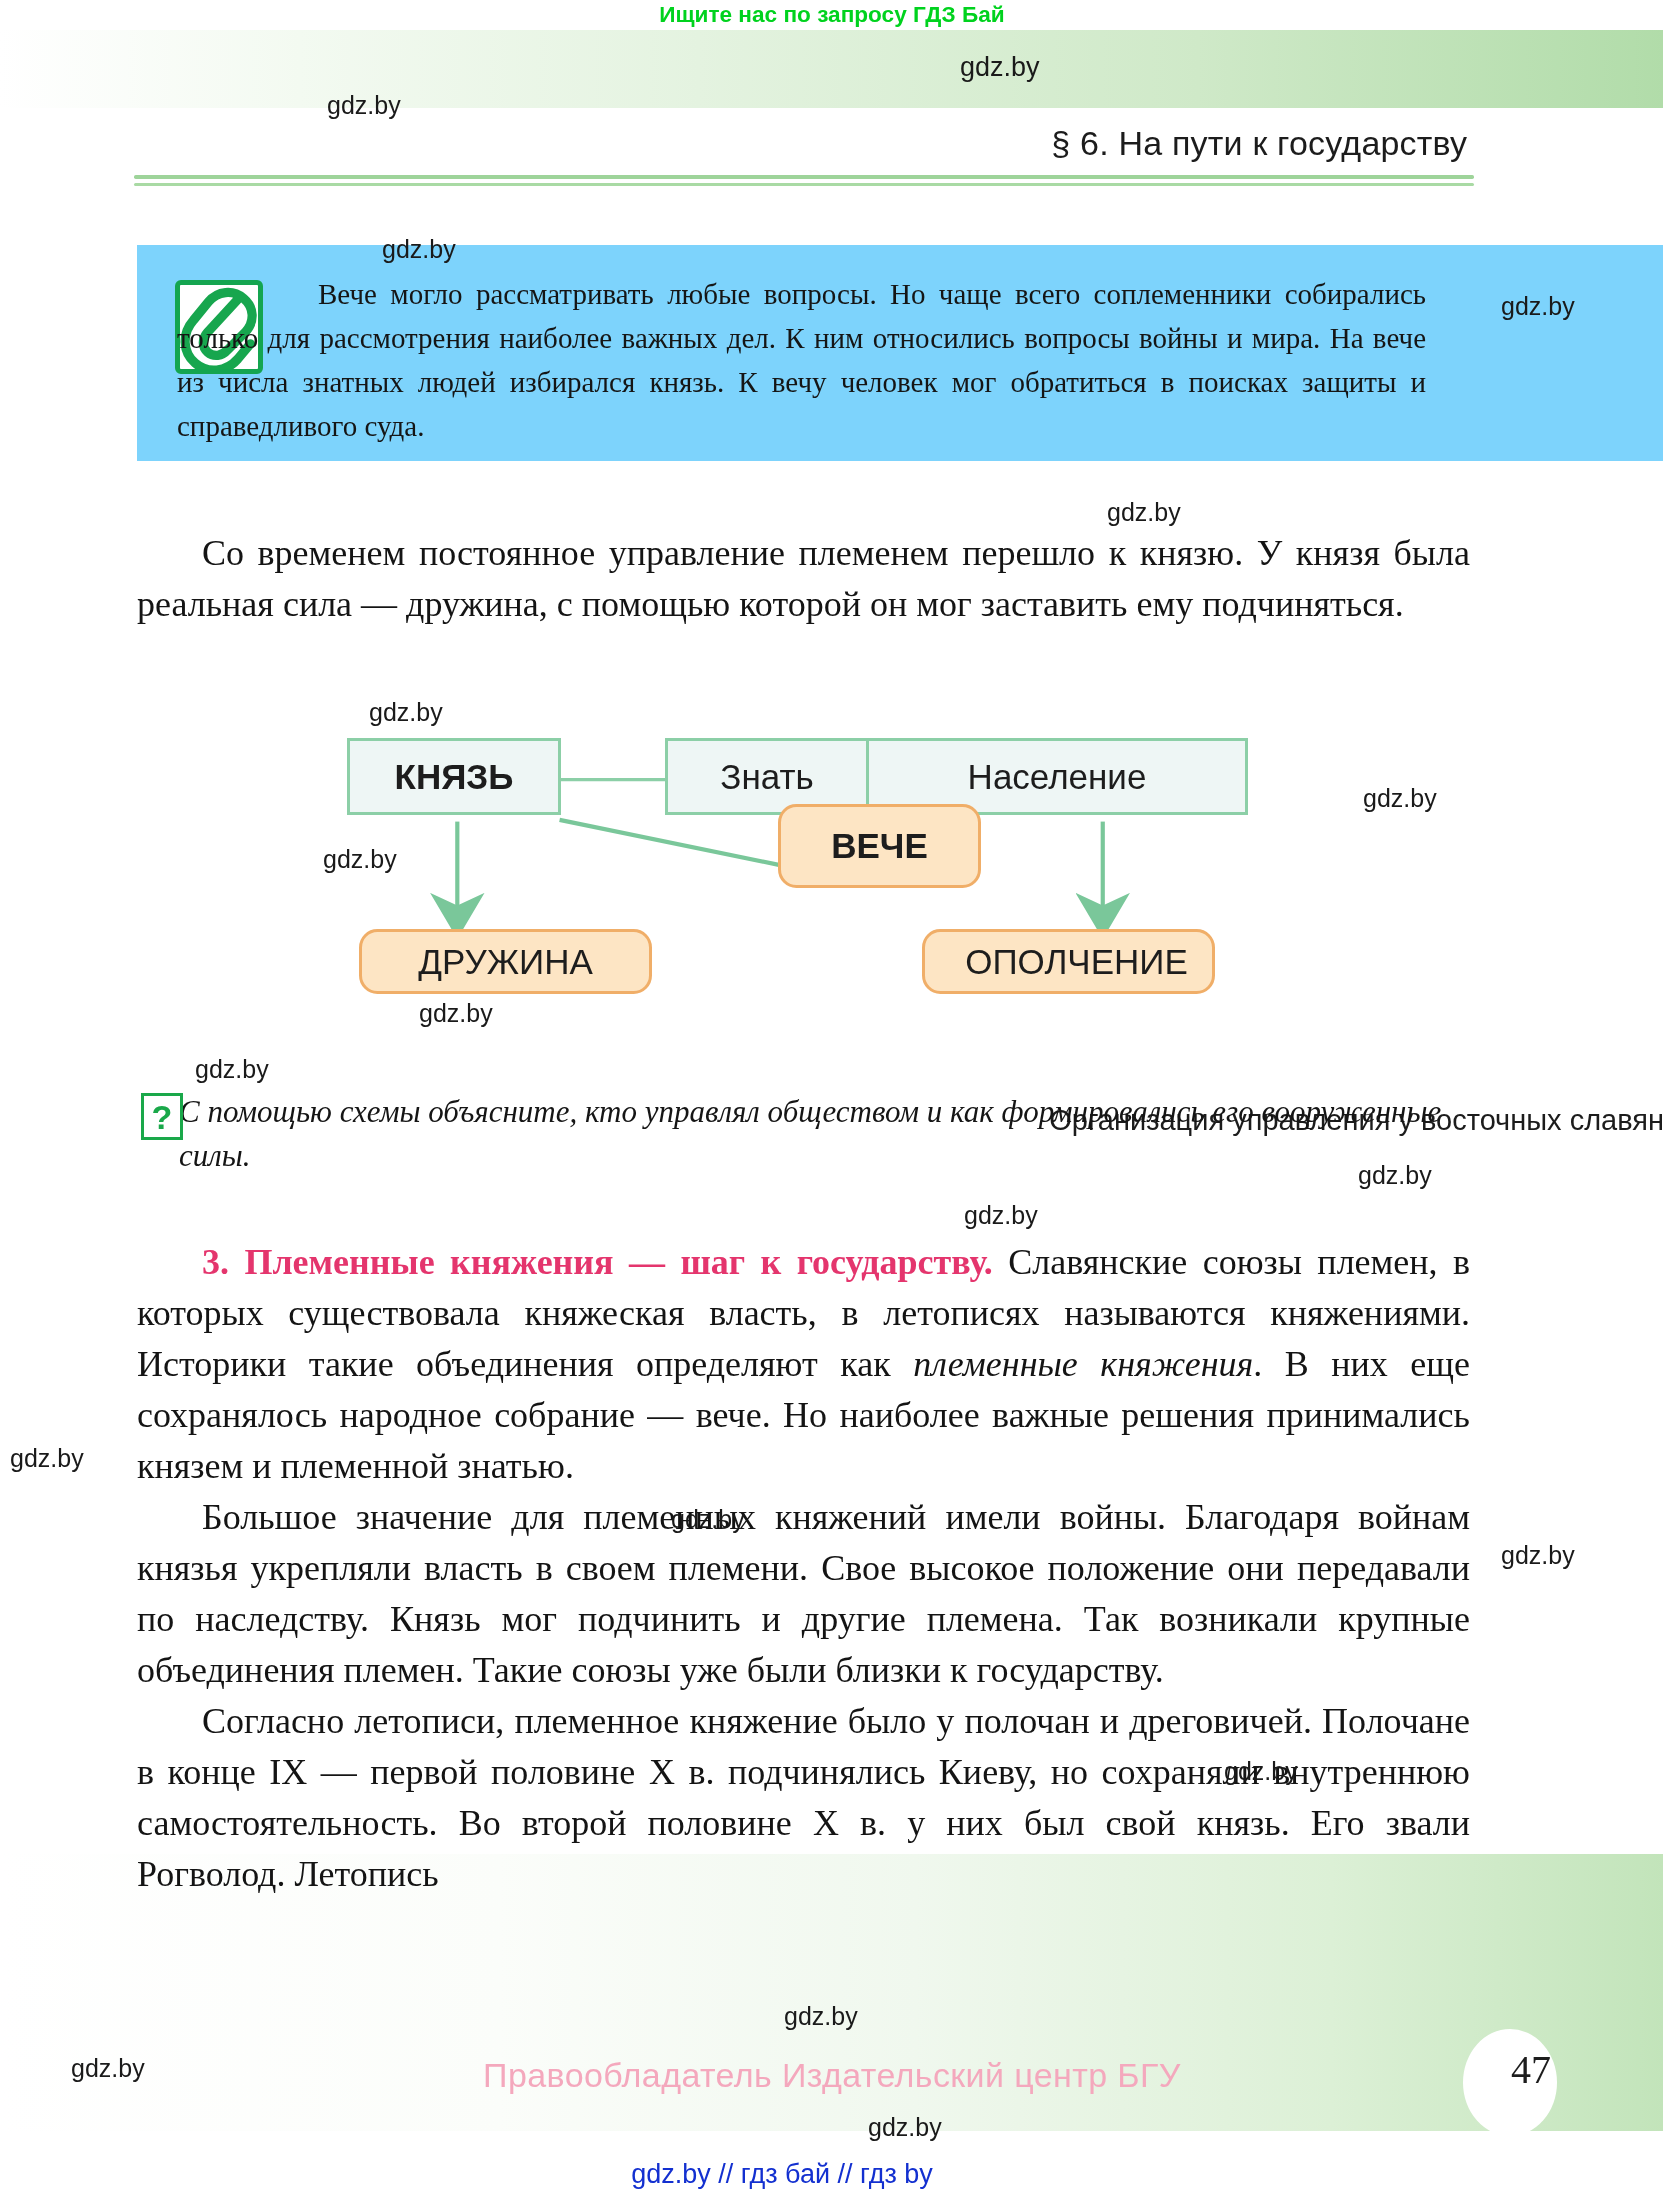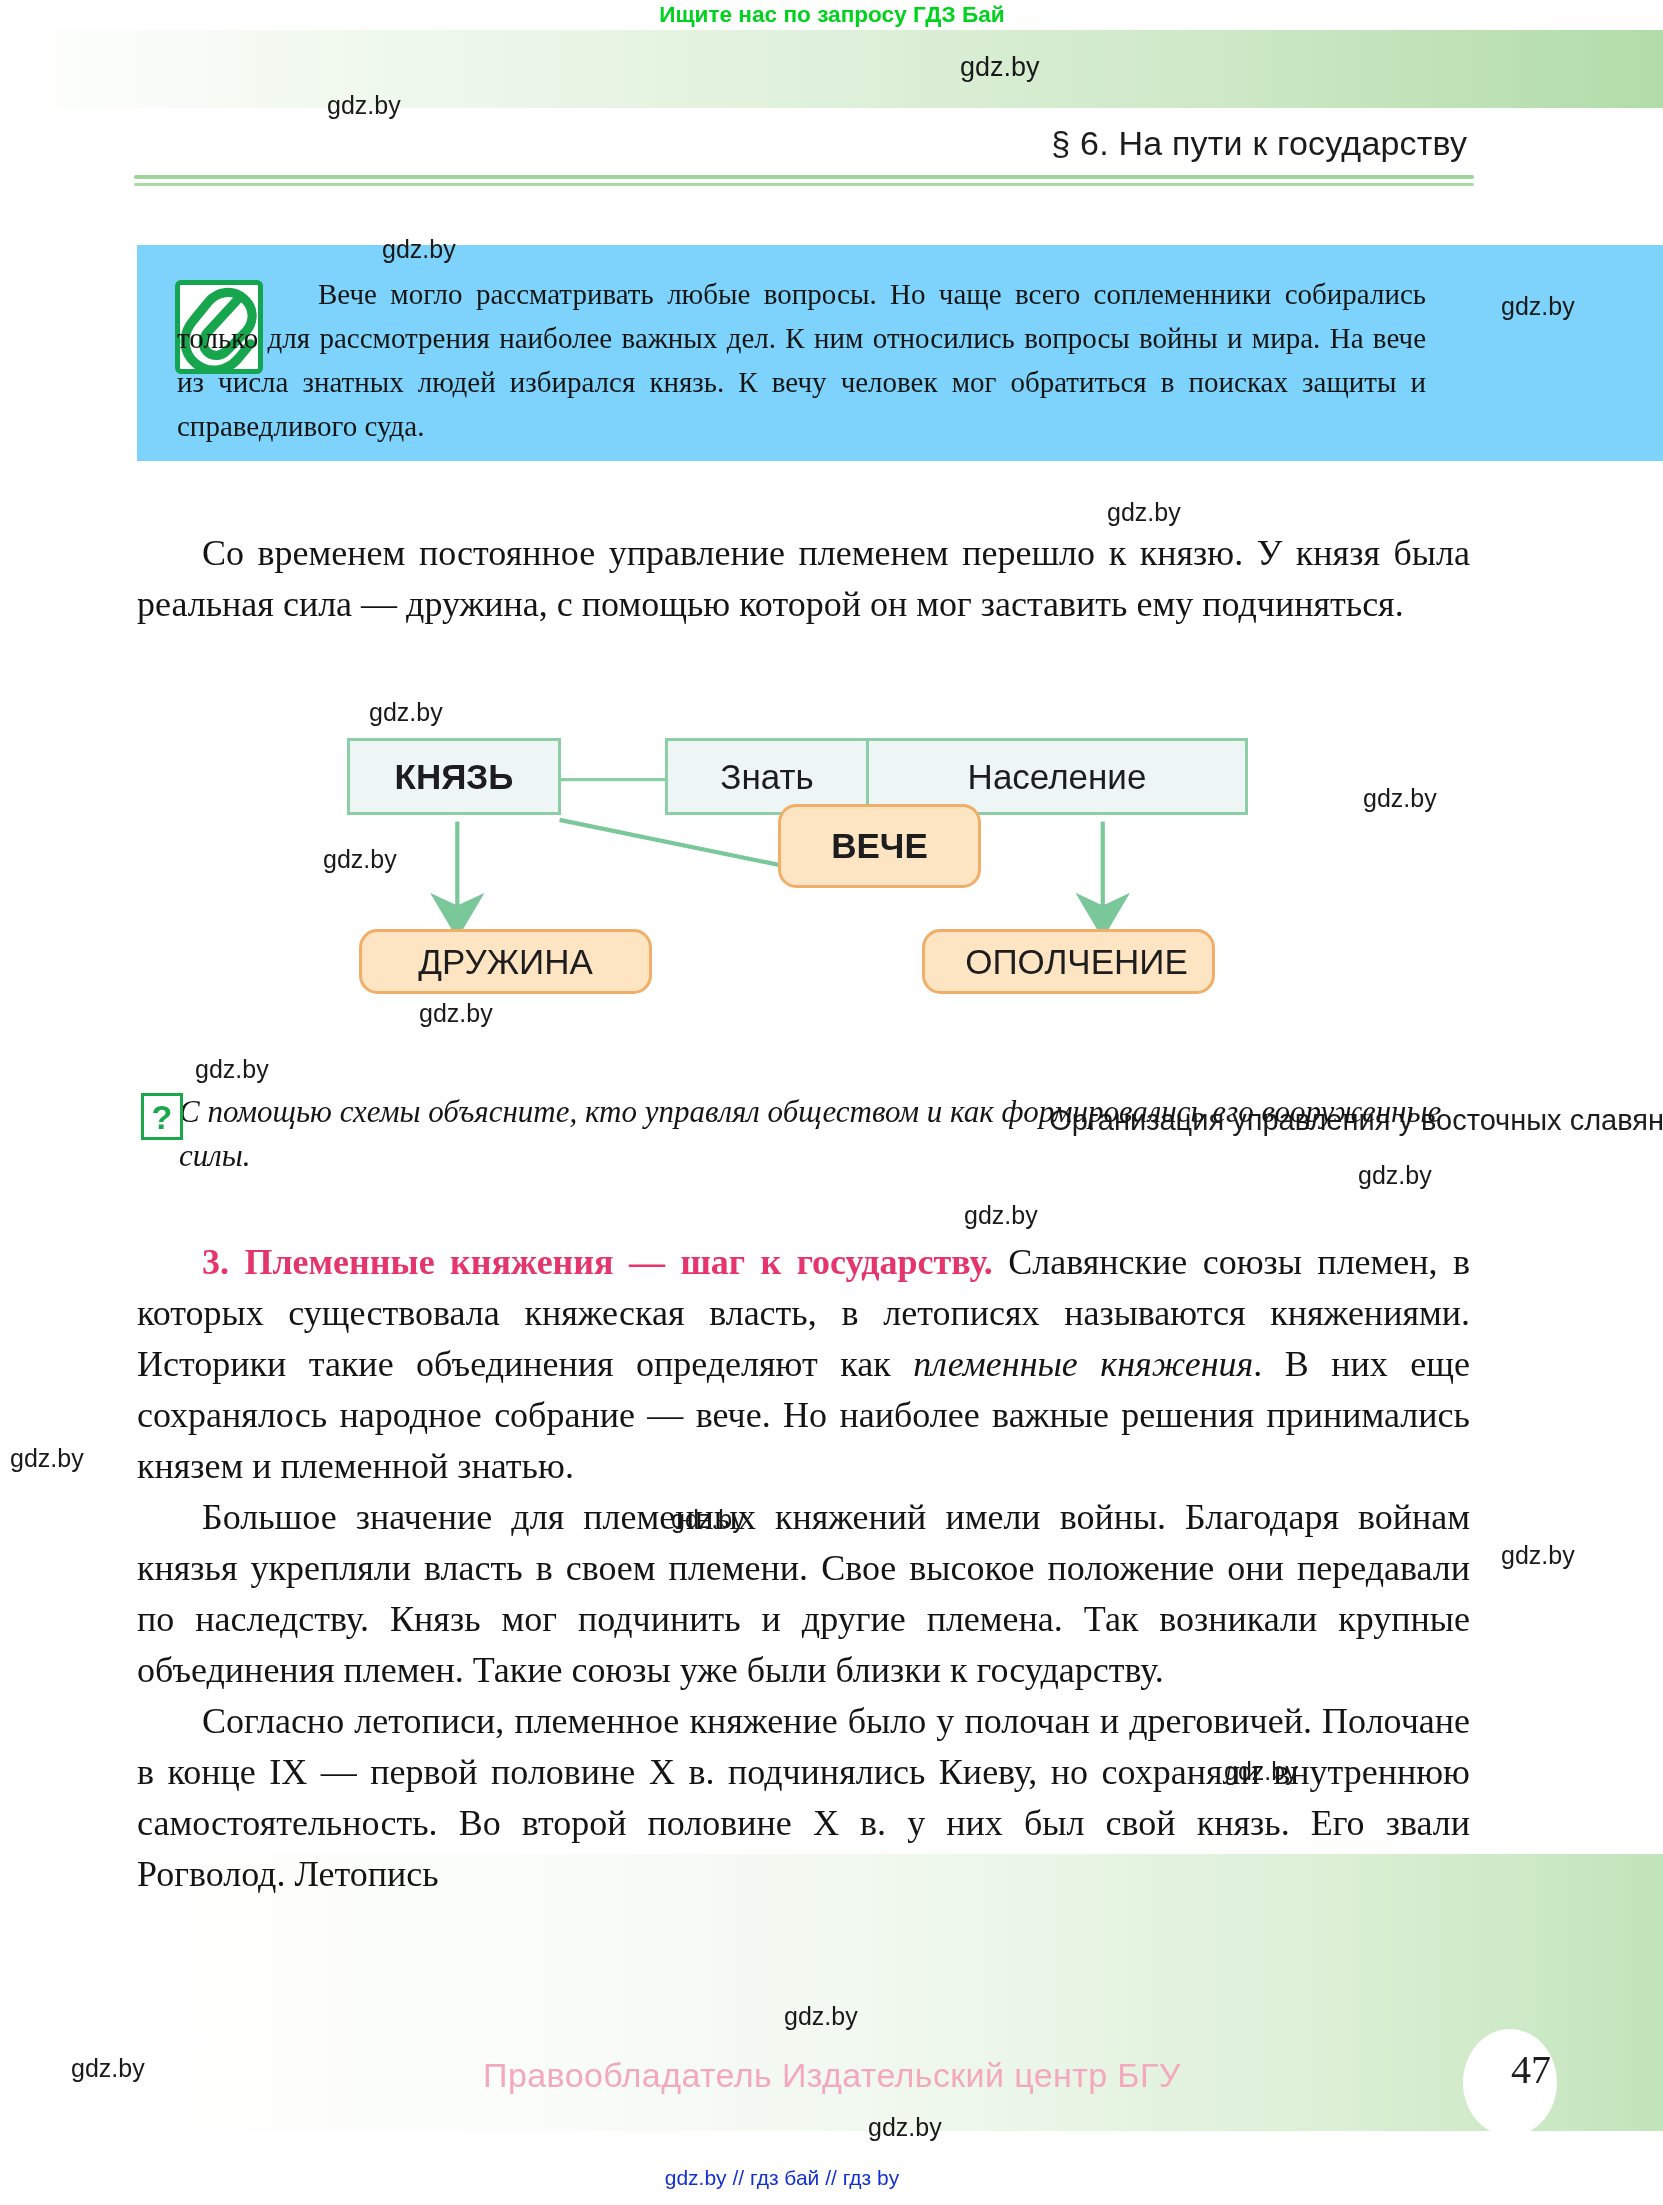--- a/index.html
+++ b/index.html
@@ -190,21 +190,21 @@
     width:94px;height:107px;
     background:#ffffff;
     border-radius:50%;
     z-index:21;
   }
   .bottomlinks{
     position:absolute;
     left:0;bottom:15px;width:1564px;
     text-align:center;
     font-family:"Liberation Sans", sans-serif;
-    font-size:21px;
+    font-size:27px;
     color:#1330d0;
     z-index:45;
   }
 </style>
 </head>
 <body>
 
 <div class="promo">Ищите нас по запросу ГДЗ Бай</div>
 
 <div class="band-top"></div>

